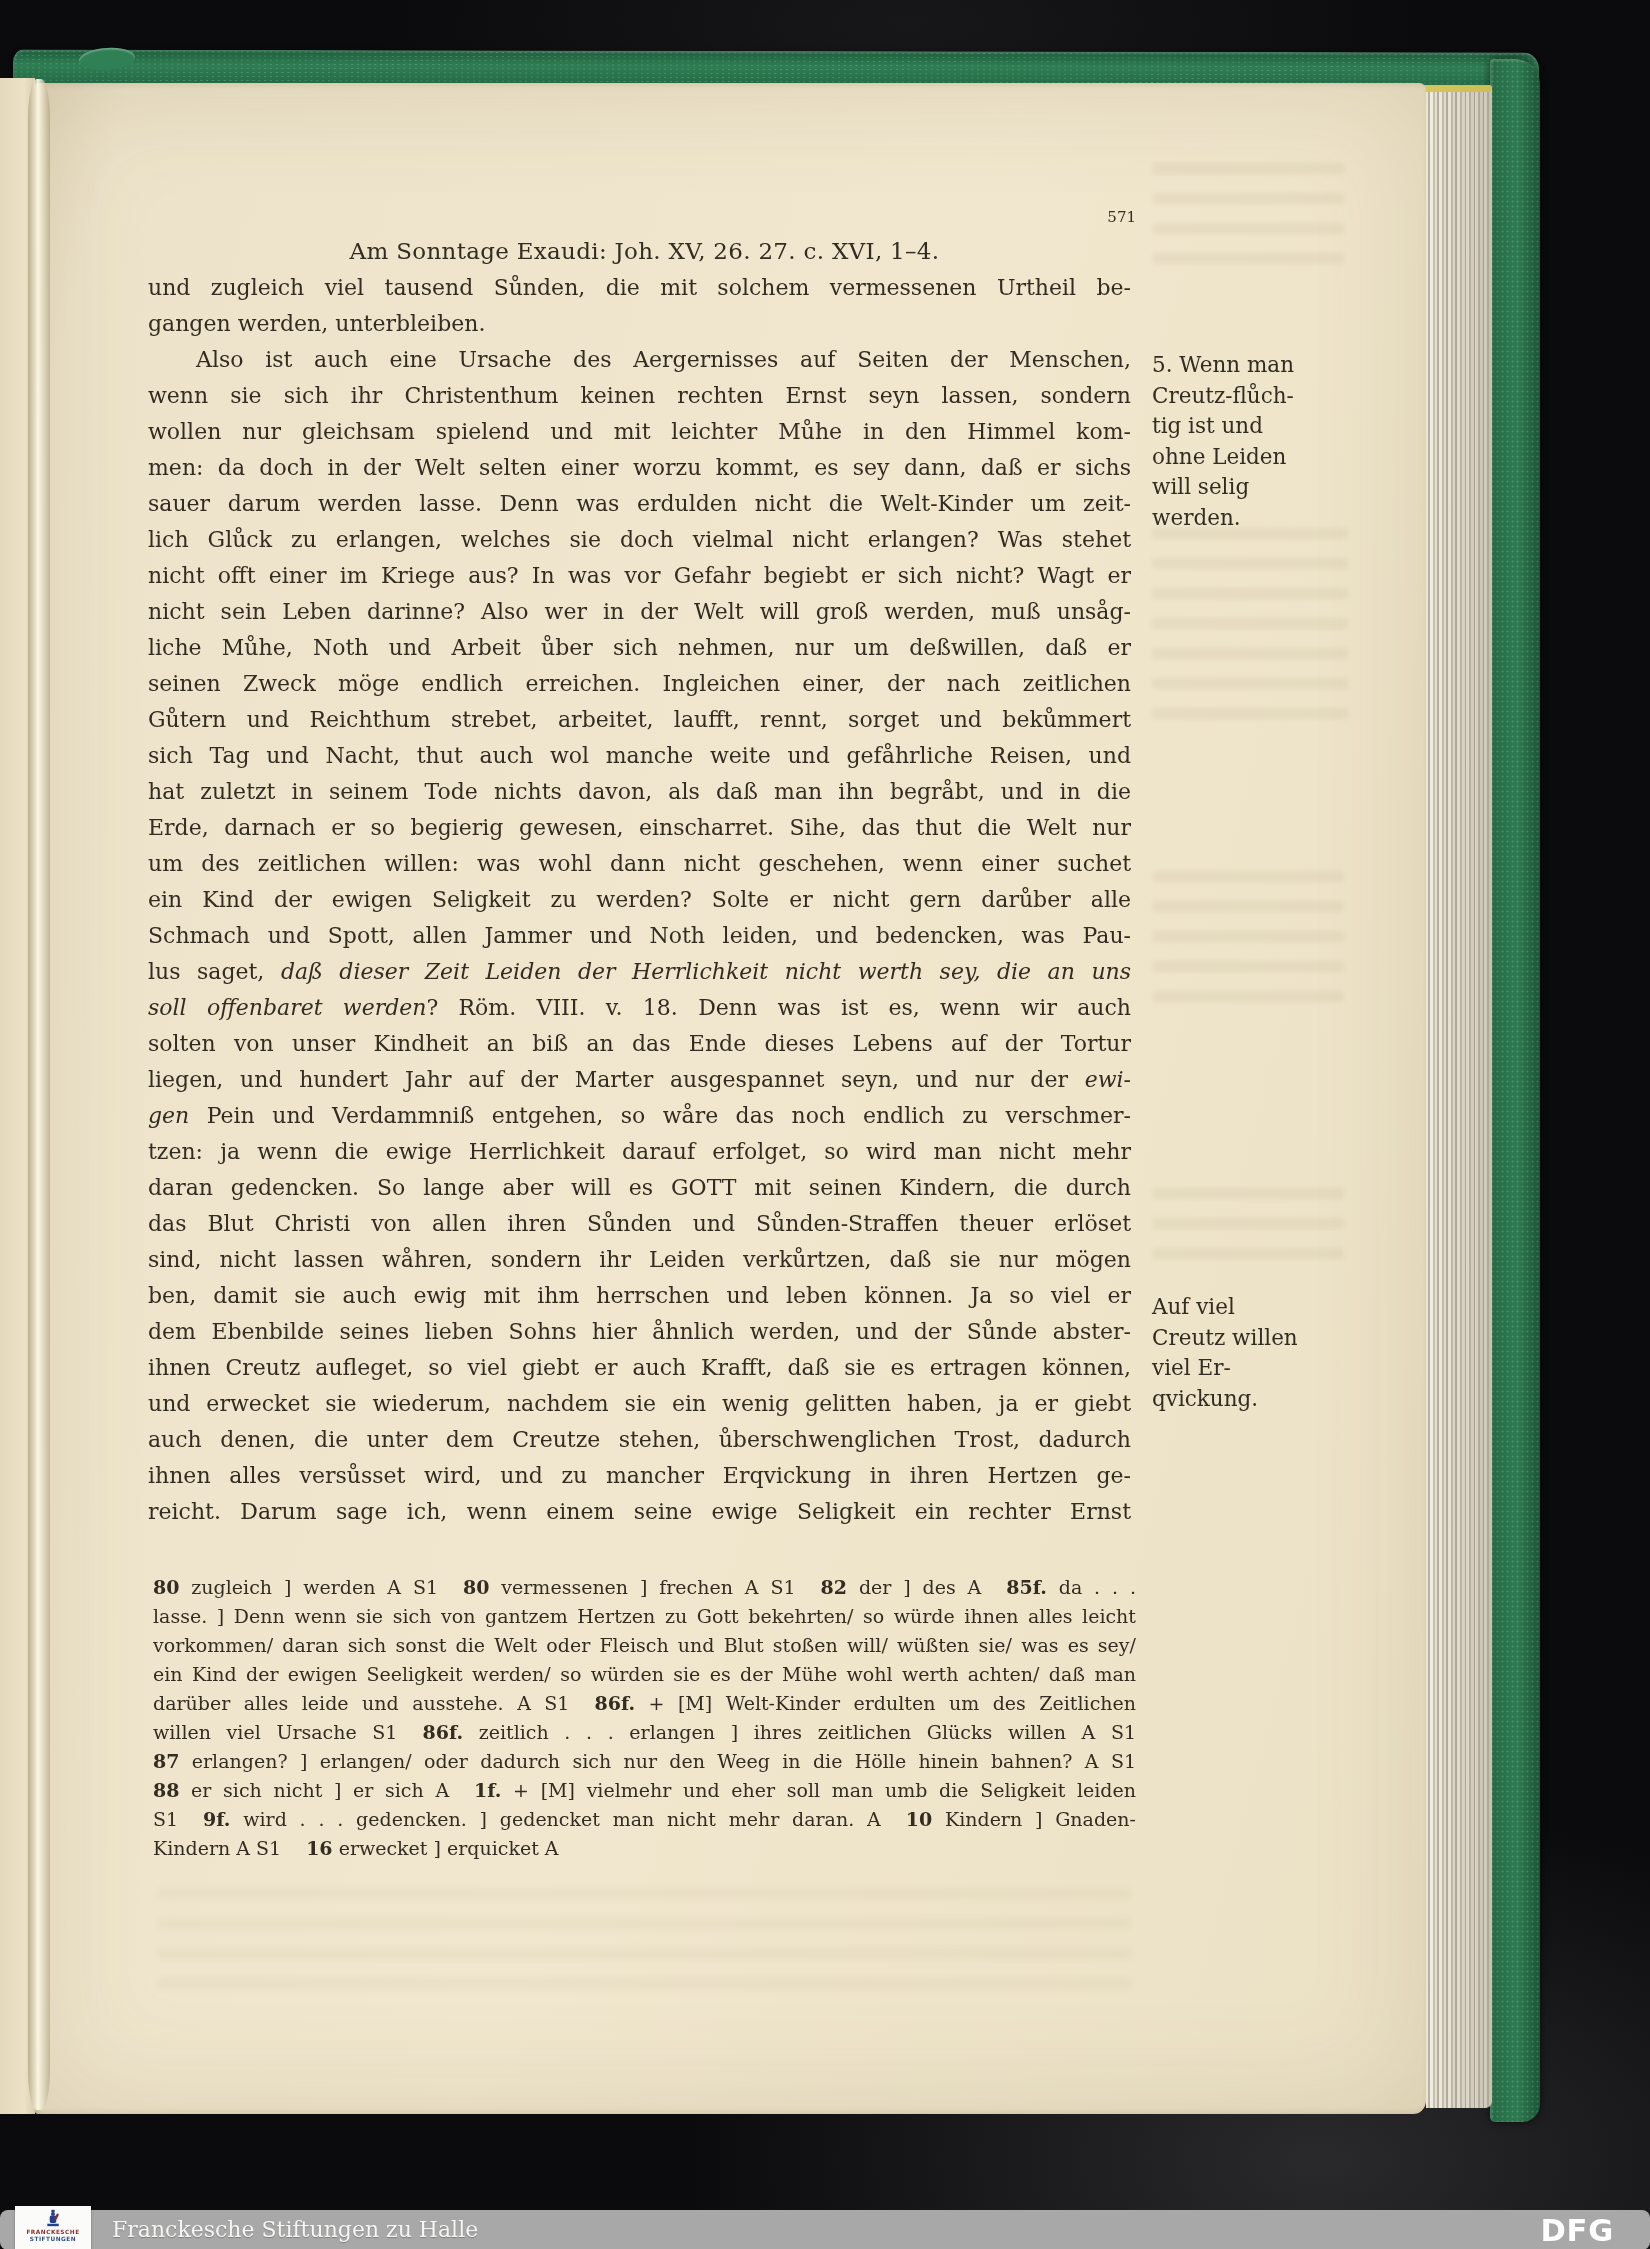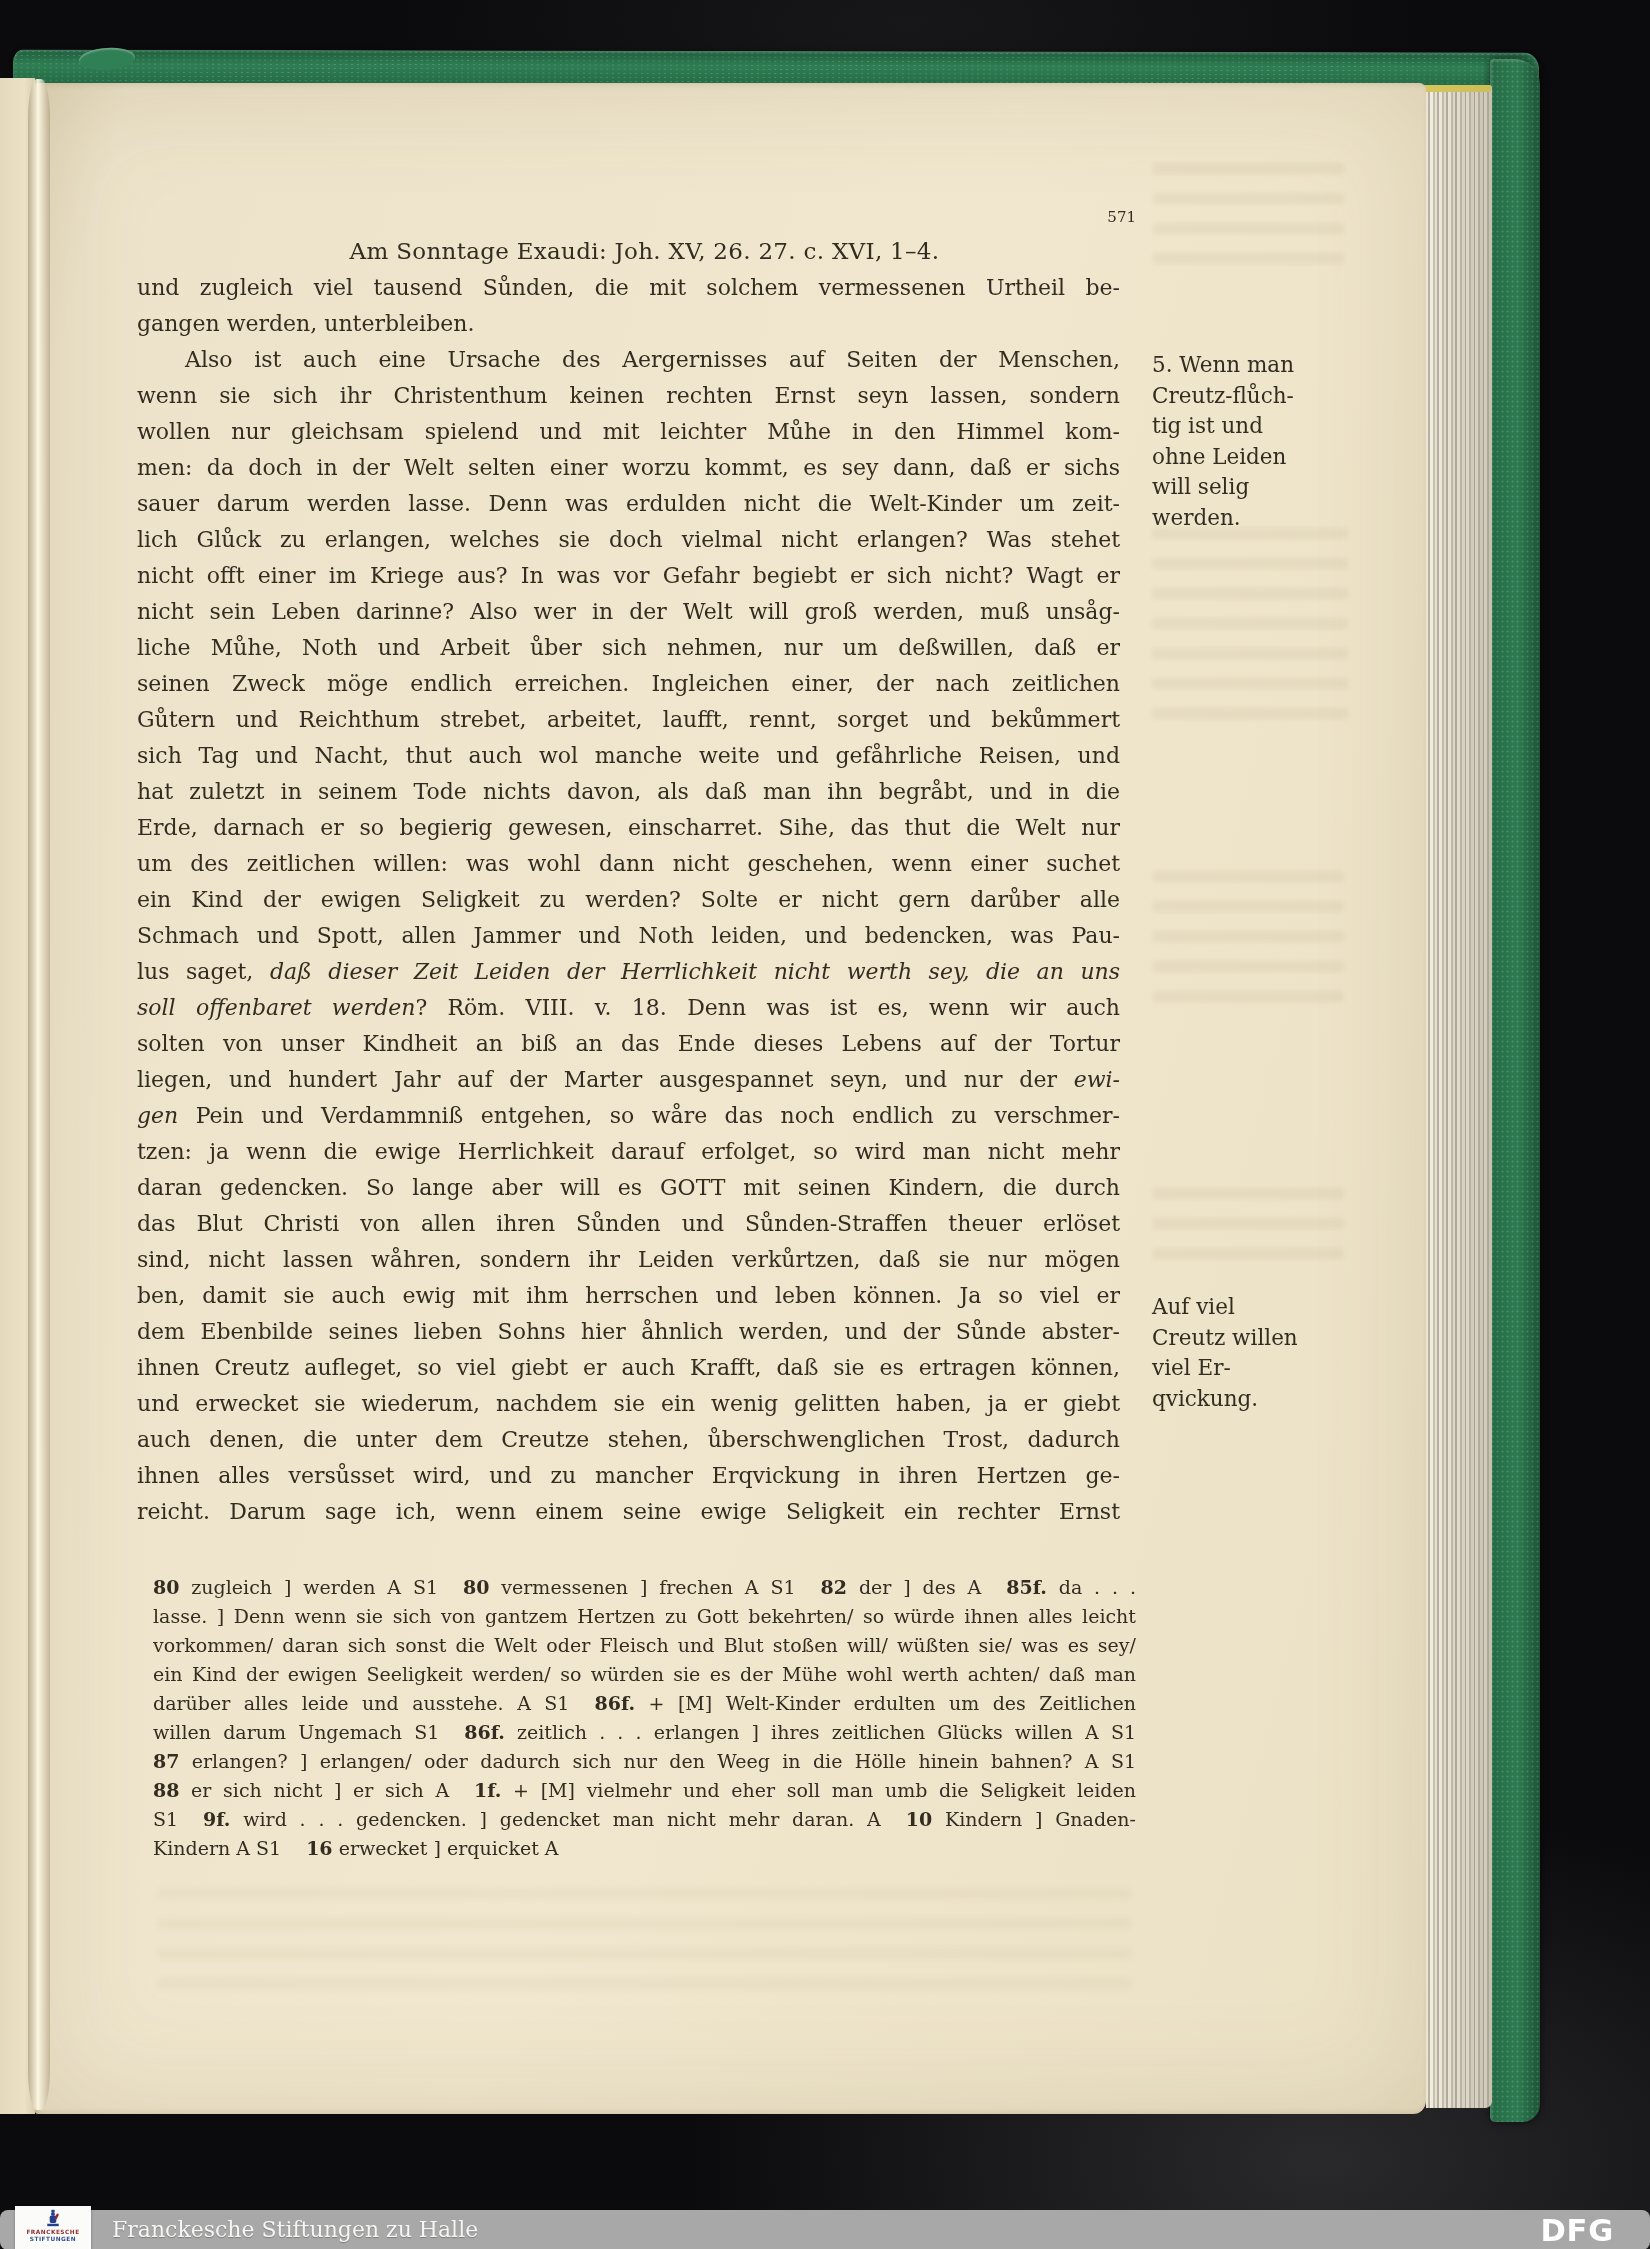--- a/index.html
+++ b/index.html
@@ -36,21 +36,21 @@
     background:linear-gradient(105deg,#e3d8bb 0,#ece3ca 5%,#f0e7ce 50%,#ebe1c5 100%);
     border-radius:1.7px 6.6px 13.2px 3.3px;
     box-shadow:inset 0 0 116px rgba(120,95,50,.16), inset 3.3px 0 6.6px rgba(110,90,50,.25);}
   .gutter{position:absolute;left:28px;top:79px;width:21.5px;height:2031px;
     background:linear-gradient(90deg, rgba(100,80,40,.30), rgba(255,250,230,.95) 45%, rgba(110,90,50,.28));
     border-radius:40%/2%;}
   
   .header{position:absolute;left:153px;top:208px;width:983px;height:33px;color:#332c21;}
   .header .title{display:block;text-align:center;font-size:23px;letter-spacing:0.3px;margin-top:30px;}
   .header .pageno{position:absolute;right:0;top:0;font-size:15px;}
-  .body-text{position:absolute;left:137px;top:270px;width:983px;font-size:22px;color:#342c21;}
+  .body-text{position:absolute;left:148px;top:270px;width:983px;font-size:22px;color:#342c21;}
   .line{position:relative;height:36px;line-height:36px;text-align:justify;text-align-last:justify;
     overflow:hidden;white-space:normal;}
   .line.short{text-align-last:left;}
   .line.indent{text-indent:48px;}
   .line em{font-style:italic;}
   .margin-note{position:absolute;left:1152px;width:201px;font-size:21.5px;line-height:30.5px;color:#332c21;}
   .margin-note .mline{white-space:nowrap;}
   .footnotes{position:absolute;left:153px;top:1573px;width:983px;font-size:19px;line-height:29px;color:#342c21;}
   .fline{text-align:justify;text-align-last:justify;height:29px;overflow:hidden;}
   .fline.short{text-align-last:left;}
@@ -151,21 +151,21 @@
       <div class="mline">viel Er-</div>
       <div class="mline">qvickung.</div>
     </div>
 
   <div class="footnotes">
       <div class="fline"><b>80</b><span> zugleich ] werden A S1</span><span class="gap"></span><b>80</b><span> vermessenen ] frechen A S1</span><span class="gap"></span><b>82</b><span> der ] des A</span><span class="gap"></span><b>85f.</b><span> da . . .</span></div>
       <div class="fline"><span>lasse. ] Denn wenn sie sich von gantzem Hertzen zu Gott bekehrten/ so würde ihnen alles leicht</span></div>
       <div class="fline"><span>vorkommen/ daran sich sonst die Welt oder Fleisch und Blut stoßen will/ wüßten sie/ was es sey/</span></div>
       <div class="fline"><span>ein Kind der ewigen Seeligkeit werden/ so würden sie es der Mühe wohl werth achten/ daß man</span></div>
       <div class="fline"><span>darüber alles leide und ausstehe. A S1</span><span class="gap"></span><b>86f.</b><span> + [M] Welt-Kinder erdulten um des Zeitlichen</span></div>
-      <div class="fline"><span>willen darum Ungemach S1</span><span class="gap"></span><b>86f.</b><span> zeitlich . . . erlangen ] ihres zeitlichen Glücks willen A S1</span></div>
+      <div class="fline"><span>willen viel Ursache S1</span><span class="gap"></span><b>86f.</b><span> zeitlich . . . erlangen ] ihres zeitlichen Glücks willen A S1</span></div>
       <div class="fline"><b>87</b><span> erlangen? ] erlangen/ oder dadurch sich nur den Weeg in die Hölle hinein bahnen? A S1</span></div>
       <div class="fline"><b>88</b><span> er sich nicht ] er sich A</span><span class="gap"></span><b>1f.</b><span> + [M] vielmehr und eher soll man umb die Seligkeit leiden</span></div>
       <div class="fline"><span>S1</span><span class="gap"></span><b>9f.</b><span> wird . . . gedencken. ] gedencket man nicht mehr daran. A</span><span class="gap"></span><b>10</b><span> Kindern ] Gnaden-</span></div>
       <div class="fline short"><span>Kindern A S1</span><span class="gap"></span><b>16</b><span> erwecket ] erquicket A</span></div>
     </div>
 
   <div class="bar">
     <div class="logo-box">
       <svg class="logo-glyph" viewBox="0 0 22 24">
         <rect x="9" y="2" width="4" height="3" fill="#23408f"></rect>

